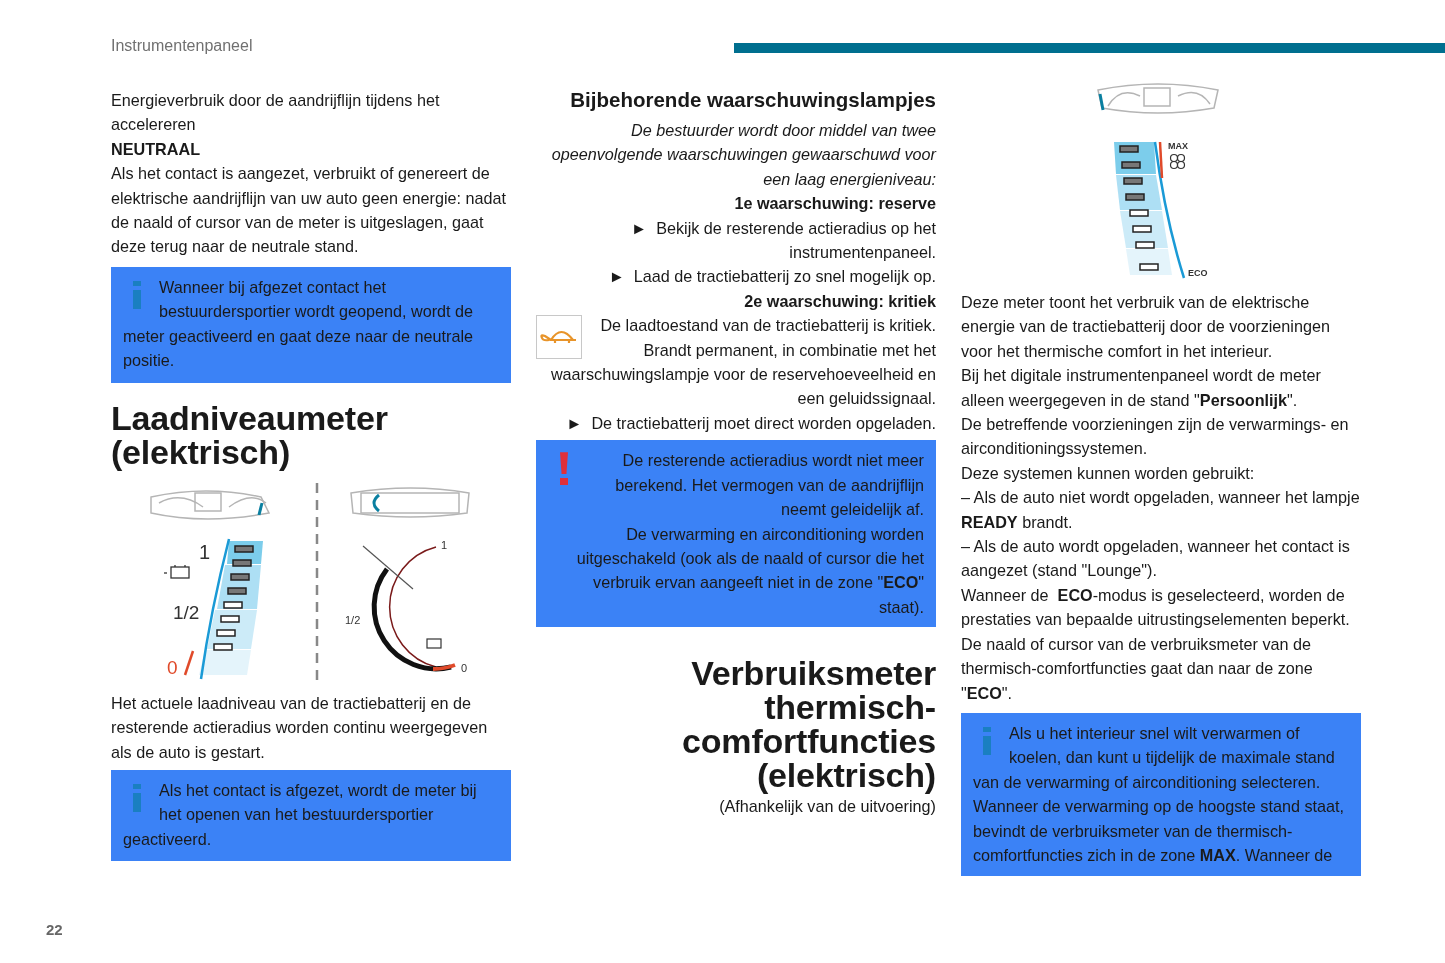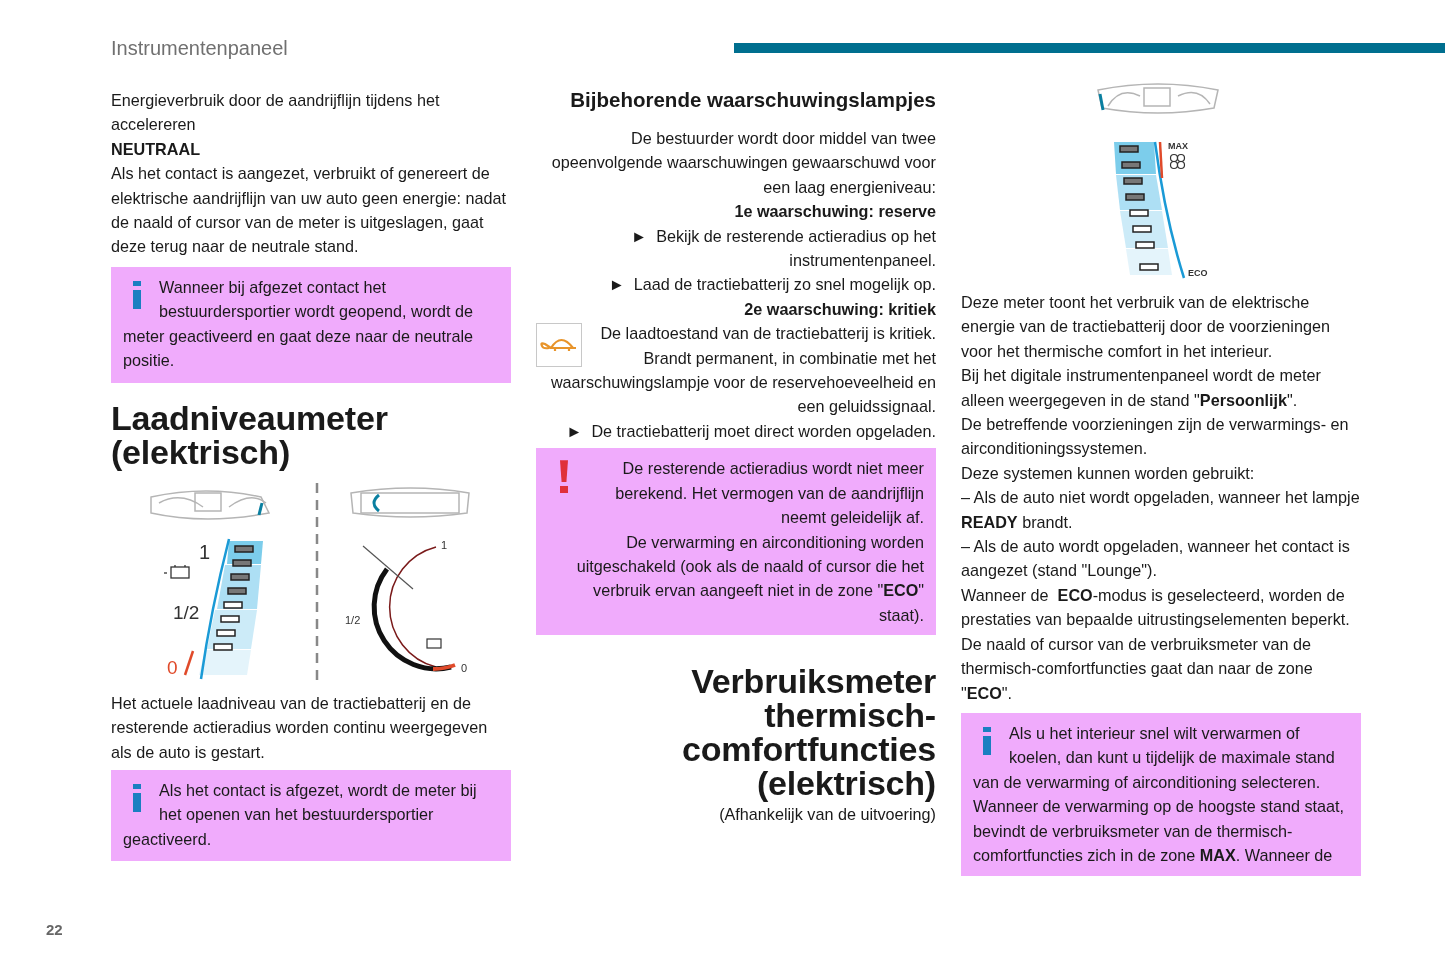--- a/index.html
+++ b/index.html
@@ -1,26 +1,26 @@
 <!DOCTYPE html>
 <html><head>
 <meta charset="utf-8">
 <style>
   html,body{margin:0;padding:0;background:#fff;}
   body{width:1445px;height:963px;position:relative;overflow:hidden;font-family:"Liberation Sans",sans-serif;color:#1a1a1a;}
-  .hdr-title{position:absolute;left:111px;top:37px;font-size:20px;color:#707070;}
+  .hdr-title{position:absolute;left:111px;top:37px;font-size:16px;color:#707070;}
   .hdr-bar{position:absolute;left:734px;top:43px;width:711px;height:10px;background:#006f8f;}
   .page-num{position:absolute;left:46px;top:921px;font-size:15px;font-weight:bold;color:#666;}
   .col{position:absolute;font-size:16.2px;line-height:24.4px;}
   .col1{left:111px;top:88px;width:400px;}
   .col2{left:536px;top:86px;width:400px;text-align:right;}
   .col3{left:961px;top:290px;width:400px;}
   p{margin:0;}
   b{font-weight:bold;}
-  .box{background:#f0abfc;padding:8px 12px 9px 12px;margin-top:6px;}
+  .box{background:#3b82f6;padding:8px 12px 9px 12px;margin-top:6px;}
   .box .ic{float:left;width:36px;height:40px;position:relative;}
   .info-i{position:absolute;left:10px;top:6px;width:8px;height:28px;}
   .info-i .dot{position:absolute;left:0;top:0;width:8px;height:5px;background:#1a7fc1;}
   .info-i .stem{position:absolute;left:0;top:9px;width:8px;height:19px;background:#1a7fc1;}
   .warn-ex{position:absolute;left:11px;top:4px;width:10px;height:34px;}
   .warn-ex .bar{position:absolute;left:1px;top:0;width:8px;height:22px;background:#e0303a;clip-path:polygon(0 0,100% 0,80% 100%,20% 100%);}
   .warn-ex .pt{position:absolute;left:1px;top:26px;width:8px;height:7px;background:#e0303a;}
   h1{font-size:34px;line-height:34px;font-weight:bold;margin:0;letter-spacing:-0.2px;}
   h2{font-size:20.5px;line-height:28px;font-weight:bold;margin:0;}
   .lamp{float:left;width:46px;height:44px;border:1px solid #c8c8c8;margin:2px 8px 0 0;box-sizing:border-box;position:relative;background:#fff;}
@@ -118,21 +118,21 @@
           <span class="dot"></span>
           <span class="stem"></span>
         </span>
       </span>
     <span>Als het contact is afgezet, wordt de meter bij het openen van het bestuurdersportier geactiveerd.</span>
   </div>
 </div>
 
 <div class="col col2">
   <h2>Bijbehorende waarschuwingslampjes</h2>
-  <p style="margin-top:12px;">De bestuurder wordt door middel van twee opeenvolgende waarschuwingen gewaarschuwd voor een laag energieniveau:</p>
+  <p style="margin-top:4px;font-style:italic;">De bestuurder wordt door middel van twee opeenvolgende waarschuwingen gewaarschuwd voor een laag energieniveau:</p>
   <p><b>1e waarschuwing: reserve</b></p>
   <p><span>►</span>&nbsp; <span>Bekijk de resterende actieradius op het instrumentenpaneel.</span></p>
   <p><span>►</span>&nbsp; <span>Laad de tractiebatterij zo snel mogelijk op.</span></p>
   <p><b>2e waarschuwing: kritiek</b></p>
   <div>
     <span class="lamp">
       <svg width="44" height="42" viewBox="0 0 44 42">
           <g fill="none" stroke="#e8942a" stroke-width="2.2">
             <path d="M14 24 Q24 8 36 24 Z"></path>
             <path d="M14 24 L8 20 Q3 18 5 22 Q6 25 12 24"></path>

